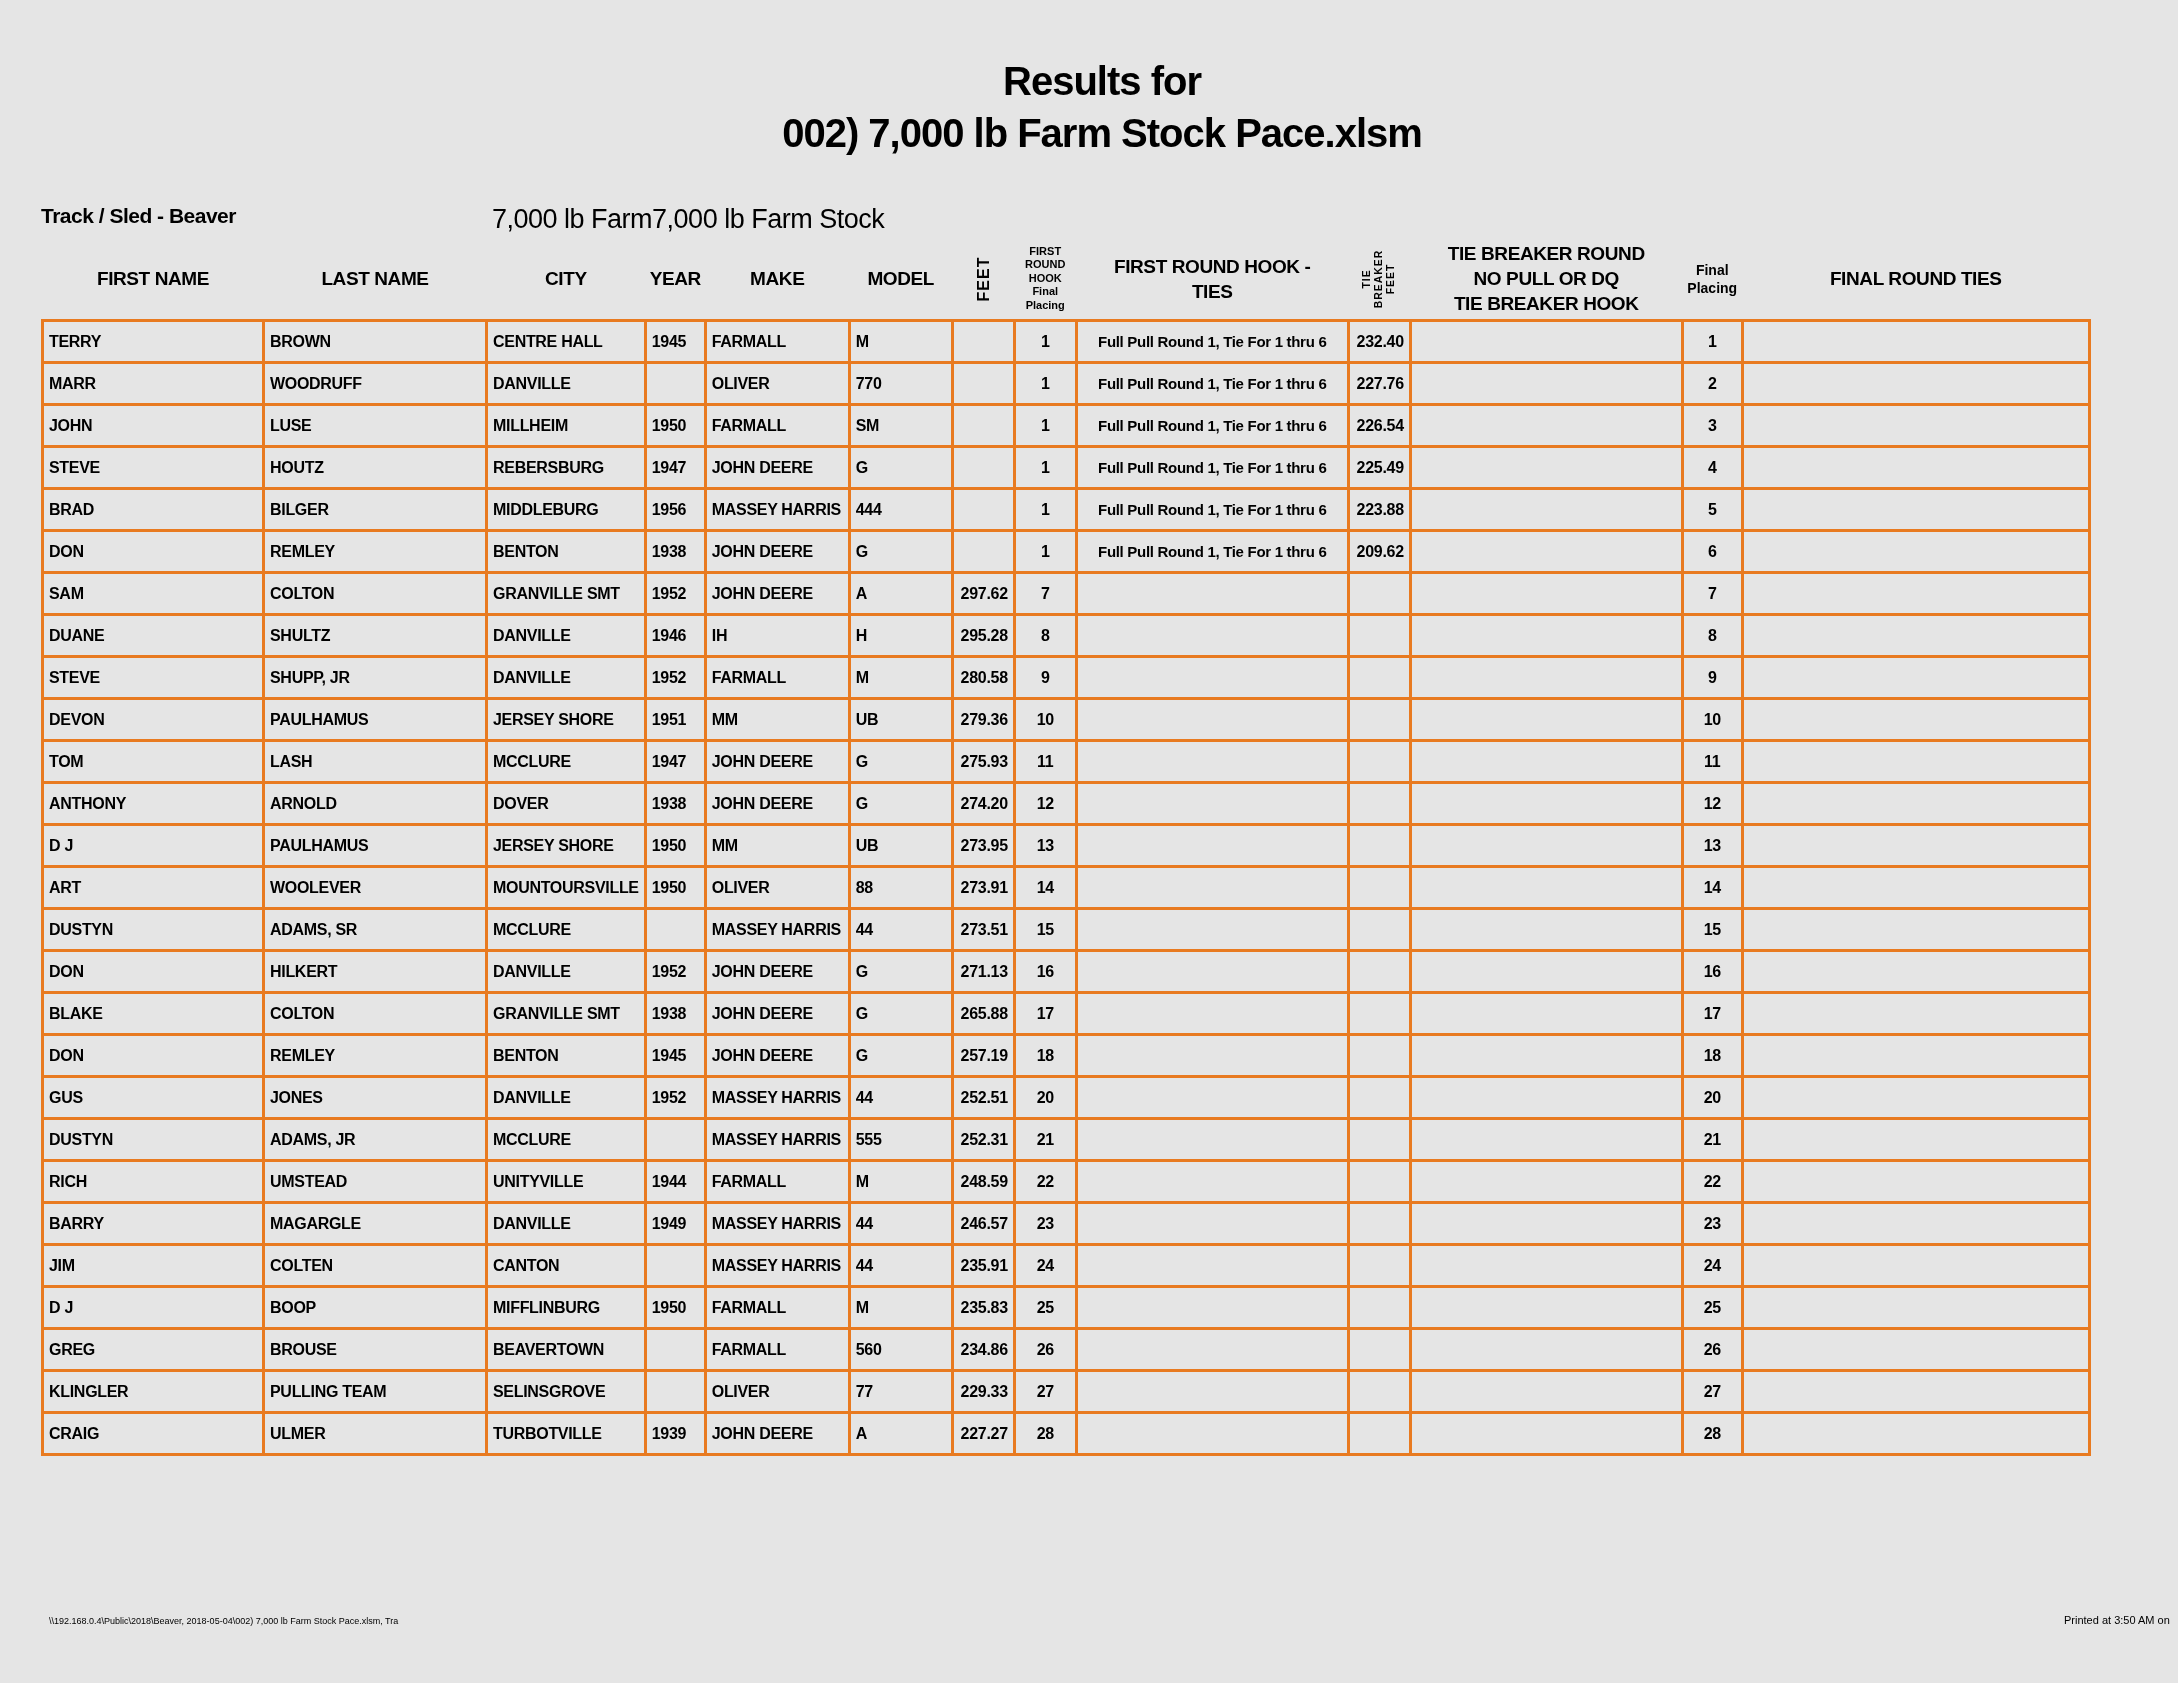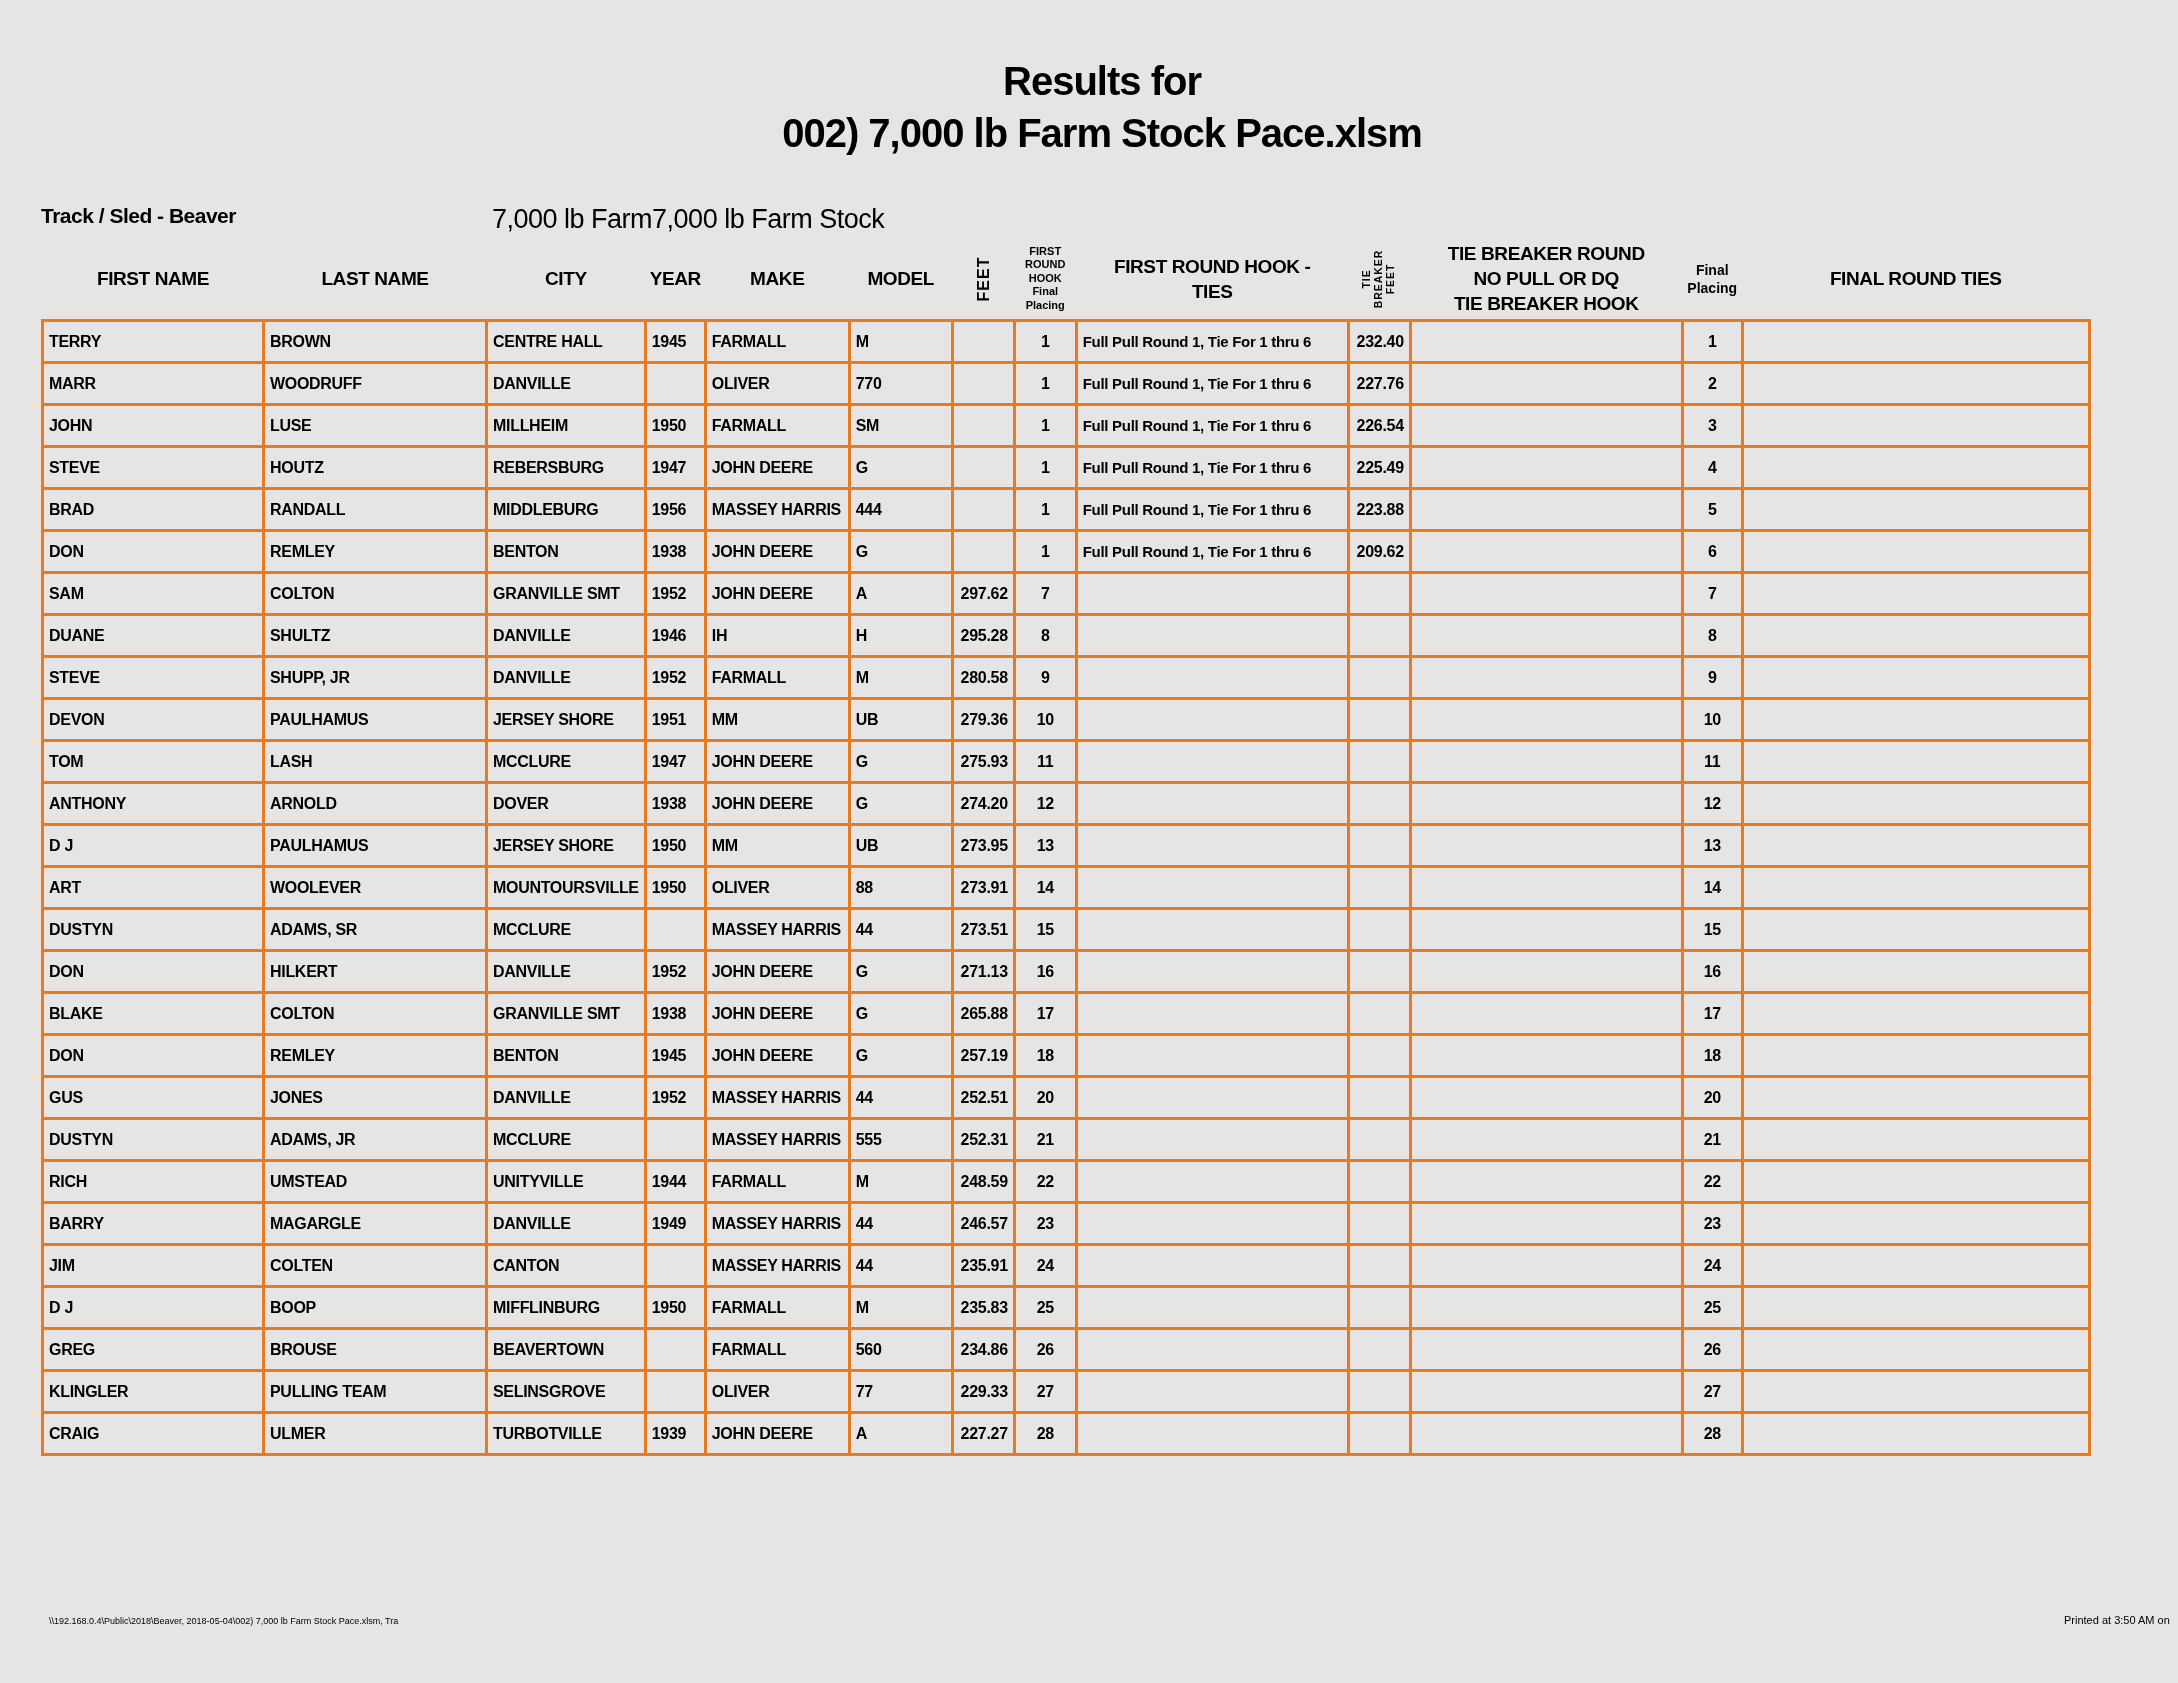--- a/index.html
+++ b/index.html
@@ -57,21 +57,21 @@
   .vrot-tb { font-size:10.4px; line-height:12px; letter-spacing:1px; text-align:center; }
   .results-table tbody td {
     height:39px; border:3px solid #E87A20; padding:0 5px;
     font-size:16px; font-weight:bold; letter-spacing:-0.3px;
     white-space:nowrap; overflow:hidden; vertical-align:middle; text-align:left;
   }
   .results-table tbody td:nth-child(7),
   .results-table tbody td:nth-child(10) { text-align:right; }
   .results-table tbody td:nth-child(8),
   .results-table tbody td:nth-child(12) { text-align:center; }
-  .results-table tbody td:nth-child(9)  { font-size:15px; }
+  .results-table tbody td:nth-child(9)  { font-size:15px;text-align:center; }
   .footer-left {
     position:absolute; top:1616px; left:41px;
     font-size:9px; font-weight:normal; letter-spacing:0; white-space:nowrap;margin-left:8px;
   }
   .footer-right {
     position:absolute; top:1614px; left:2064px;
     font-size:11px; font-weight:normal; white-space:nowrap;
   }
 </style>
 </head>
@@ -202,21 +202,21 @@
           <td></td>
           <td>1</td>
           <td>Full Pull Round 1, Tie For 1 thru 6</td>
           <td>225.49</td>
           <td></td>
           <td>4</td>
           <td></td>
         </tr>
         <tr>
           <td>BRAD</td>
-          <td>RANDALL</td>
+          <td>BILGER</td>
           <td>MIDDLEBURG</td>
           <td>1956</td>
           <td>MASSEY HARRIS</td>
           <td>444</td>
           <td></td>
           <td>1</td>
           <td>Full Pull Round 1, Tie For 1 thru 6</td>
           <td>223.88</td>
           <td></td>
           <td>5</td>

